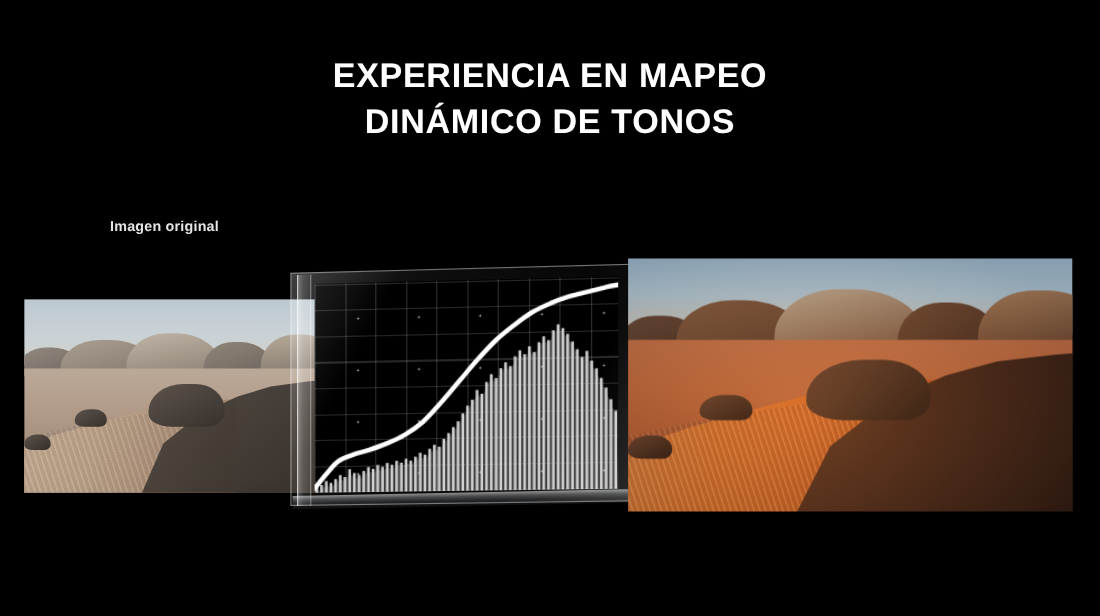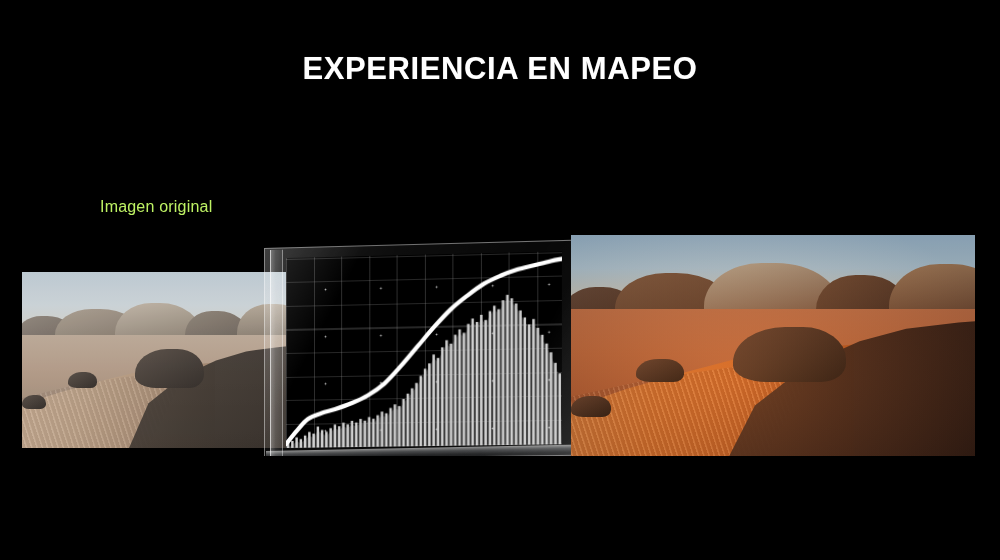--- a/index.html
+++ b/index.html
@@ -7,21 +7,21 @@
 
   html,body{
     width:1000px; height:560px;
     background:#000;
     overflow:hidden;
     font-family:"Liberation Sans", sans-serif;
   }
 
   #stage{
     position:relative;
-    width:1000px; height:456px;
+    width:1000px; height:560px;
     background:#000;
     overflow:hidden;
   }
 
   
   .title-block{
     position:absolute;
     top:48px; left:0; width:1000px;
     text-align:center;
     pointer-events:none;
@@ -32,23 +32,23 @@
     font-size:31px;
     font-weight:700;
     letter-spacing:0.6px;
     line-height:42px;
     text-shadow:0 0 1px rgba(255,255,255,.25);
   }
 
   
   .caption{
     position:absolute;
-    color:#bef264;
-    font-size:16px;
-    font-weight:400;
+    color:#e5e5e5;
+    font-size:13px;
+    font-weight:700;
     letter-spacing:.2px;
     white-space:nowrap;
   }
   #caption-left  { top:198px; left:100px; }
   #caption-right { top:198px; left:692px; }
 
   
   .photo{
     position:absolute;
     overflow:hidden;
@@ -294,20 +294,21 @@
     stroke-linejoin:round;
   }
 </style>
 </head>
 <body>
 
 <div id="stage">
 
   <div class="title-block">
     <span class="title-line">EXPERIENCIA EN MAPEO</span>
+    <span class="title-line">DINÁMICO DE TONOS</span>
   </div>
 
   <div id="caption-left" class="caption">Imagen original</div>
 
 
   <div id="photo-original" class="photo">
     <div class="scene">
       <div class="sky"></div>
       <div class="massif">
         <div class="mesa m1"></div>

